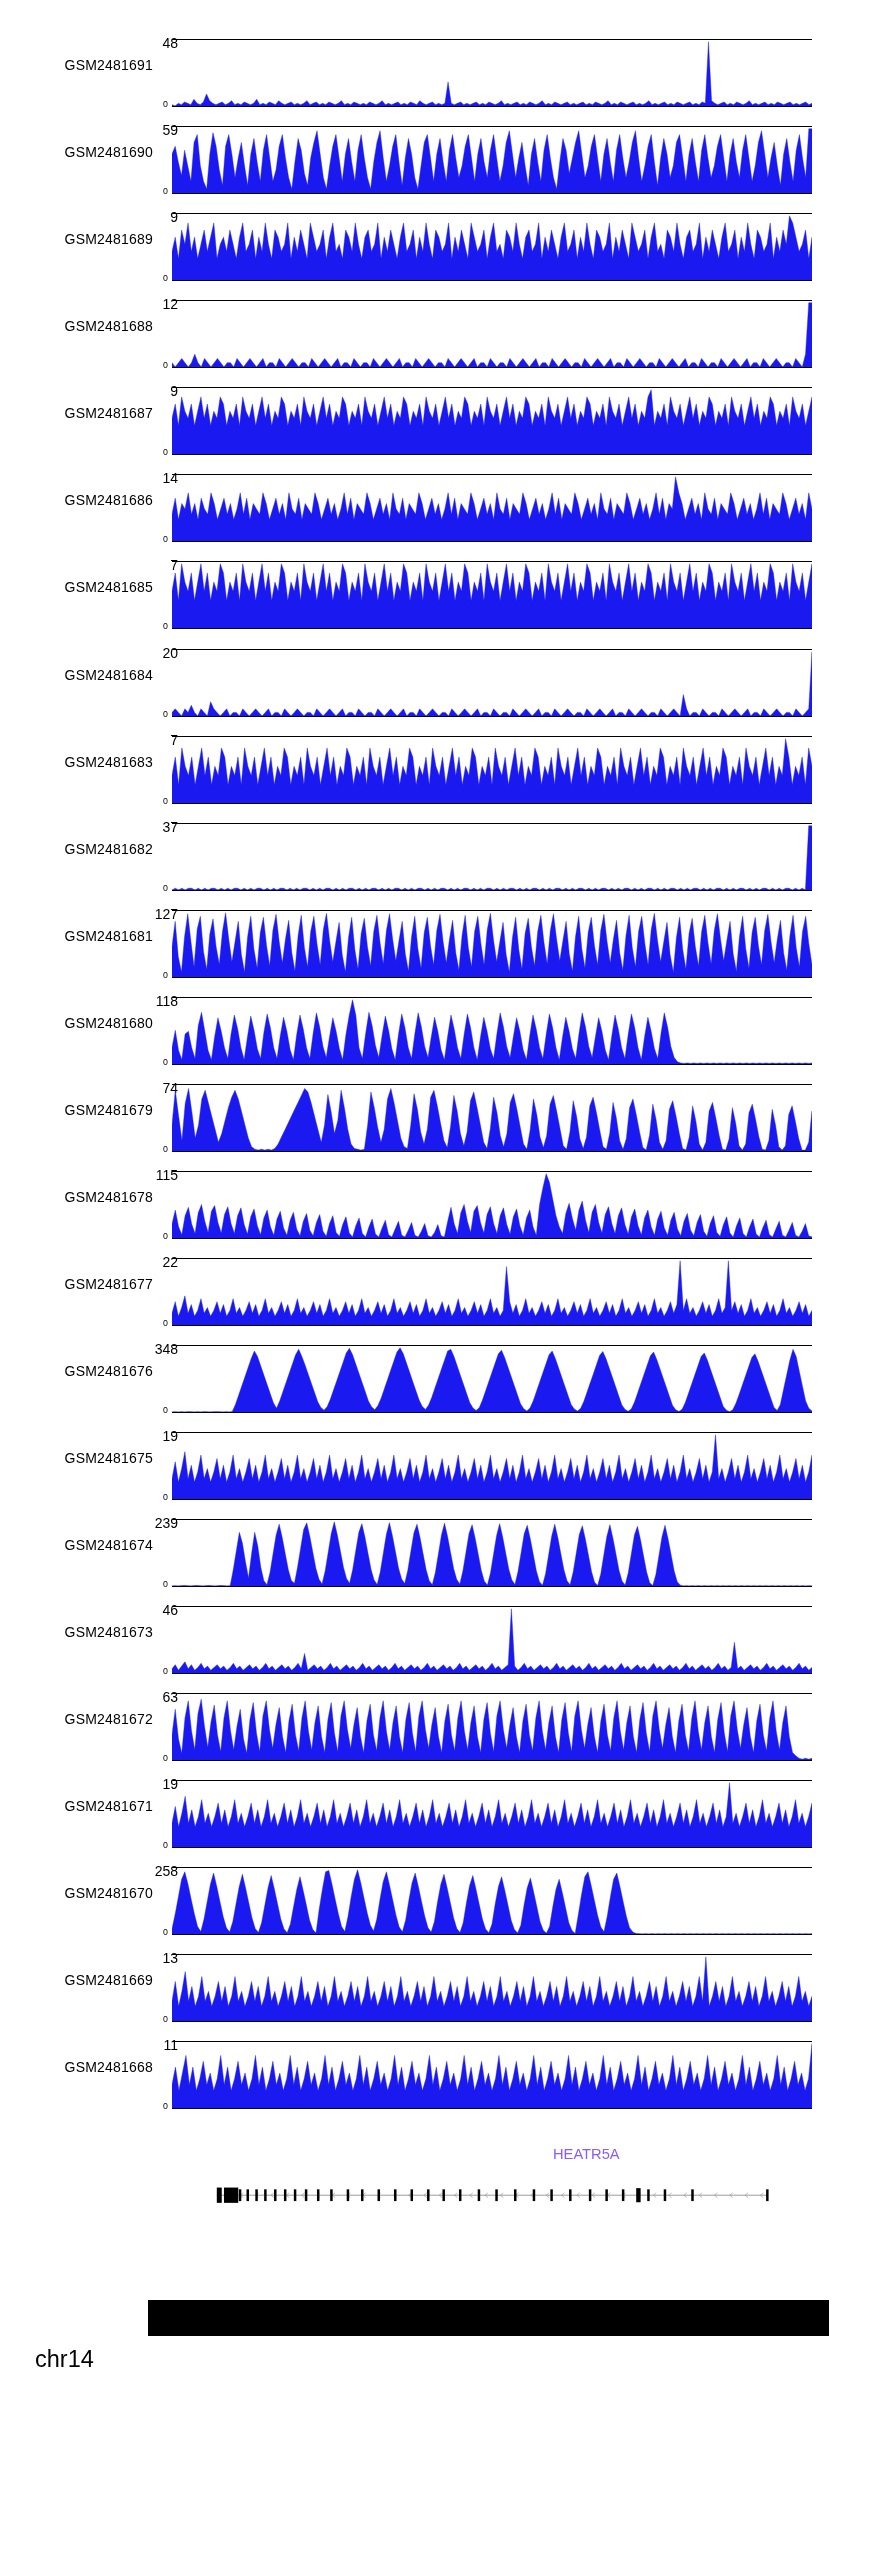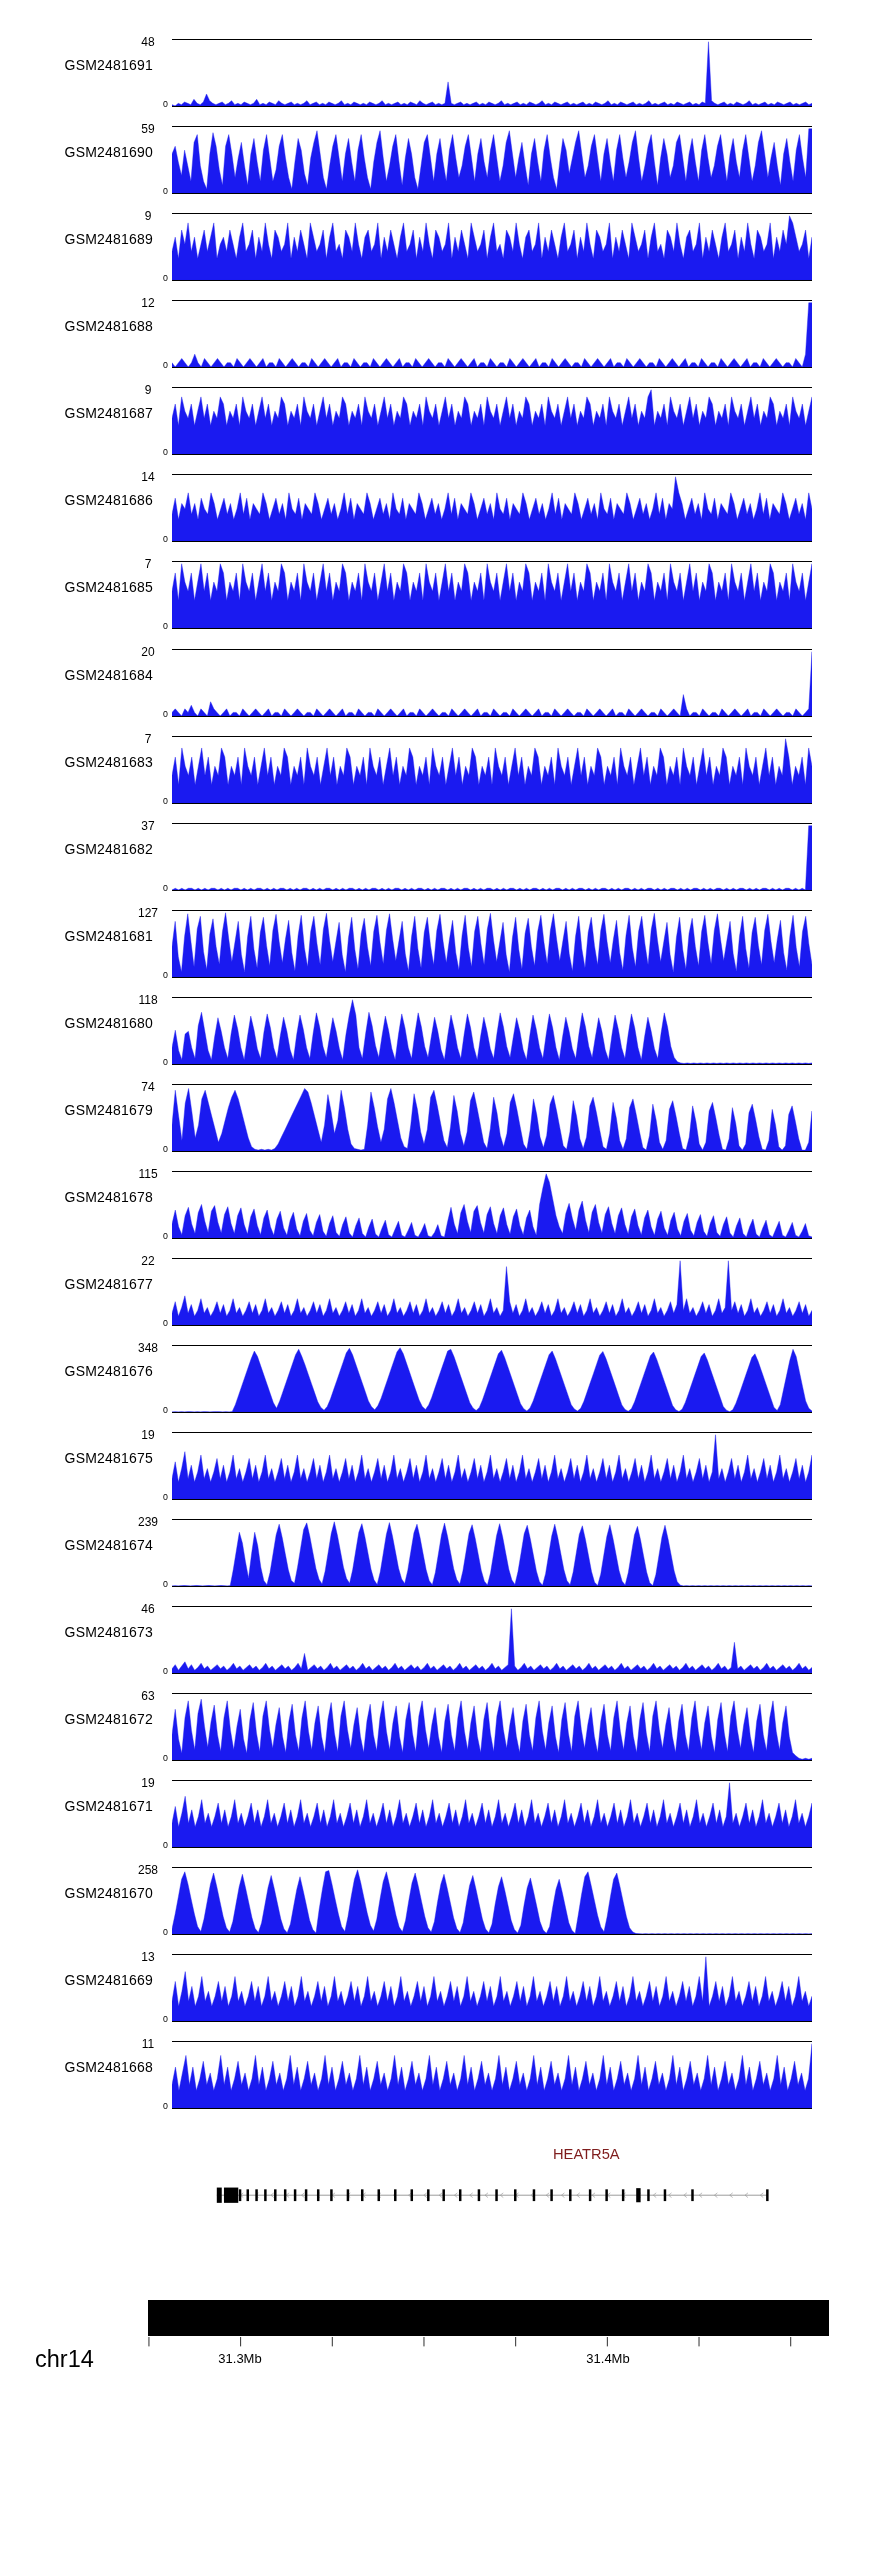--- a/index.html
+++ b/index.html
@@ -3,26 +3,26 @@
 <meta charset="utf-8">
 <style>
   html,body{margin:0;padding:0;background:#ffffff;}
   body{width:882px;height:2576px;font-family:"Liberation Sans",sans-serif;position:relative;overflow:hidden;}
   #genome-browser{position:absolute;left:0;top:0;width:882px;height:2576px;}
 
   .track{position:absolute;left:0;width:882px;height:87px;}
   .track-label{position:absolute;left:35px;top:29px;width:118px;text-align:right;font-size:14px;color:#000;letter-spacing:0.2px;}
   .track-plot{position:absolute;left:172px;top:10.6px;width:640px;height:66px;border-top:0.9px solid #000;border-bottom:0.9px solid #000;overflow:hidden;}
   .track-plot svg{display:block;width:100%;height:100%;}
-  .axis-max{position:absolute;left:132px;top:7px;width:32px;text-align:center;font-size:12px;color:#000;}
+  .axis-max{position:absolute;left:146px;top:7px;width:32px;text-align:right;font-size:14px;color:#000;}
   .axis-min{position:absolute;left:136px;top:71px;width:32px;text-align:right;font-size:8.8px;color:#000;}
 
   
   #gene-panel{position:absolute;left:0;top:2141px;width:882px;height:106px;}
-  #gene-name{position:absolute;left:553px;top:4.7px;font-size:14.7px;color:#7f1d1d;}
+  #gene-name{position:absolute;left:553px;top:4.7px;font-size:14.7px;color:#8b5cf6;}
   #gene-svg{position:absolute;left:172px;top:27px;width:640px;height:65px;}
 
   
   #chrom-panel{position:absolute;left:0;top:2258px;width:882px;height:176px;}
   #chrom-name{position:absolute;left:35px;top:46px;font-size:23.5px;color:#000;margin-top:42px;}
   #chrom-bar{position:absolute;left:148px;top:42px;width:681px;height:36px;background:#000;}
   #chrom-axis{position:absolute;left:148px;top:79px;width:681px;height:65px;}
   #chrom-axis svg{display:block;}
   .tick-label{position:absolute;font-size:13px;color:#000;transform:translateX(-50%);}
 </style>
@@ -347,30 +347,16 @@
           <rect x="807.86176" y="36" width="4.21056" height="20" fill="#000"></rect>
           <rect x="835.9321600000001" y="36" width="4.21056" height="20" fill="#000"></rect>
           <rect x="882.7161600000001" y="36" width="4.21056" height="20" fill="#000"></rect>
           <rect x="1009.96864" y="36" width="4.21056" height="20" fill="#000"></rect>
         </svg></div>
   </div>
 
   <div id="chrom-panel">
     <div id="chrom-name">chr14</div>
     <div id="chrom-bar"></div>
-    <div id="chrom-axis">
-        <svg viewBox="0 0 1158 30" width="681" height="17.6">
-          <line x1="0" x2="0" y1="0" y2="16" stroke="#000" stroke-width="1.4"></line>
-          <line x1="156.33" x2="156.33" y1="0" y2="16" stroke="#000" stroke-width="1.4"></line>
-          <line x1="312.66" x2="312.66" y1="0" y2="16" stroke="#000" stroke-width="1.4"></line>
-          <line x1="468.99" x2="468.99" y1="0" y2="16" stroke="#000" stroke-width="1.4"></line>
-          <line x1="625.32" x2="625.32" y1="0" y2="16" stroke="#000" stroke-width="1.4"></line>
-          <line x1="781.6500000000001" x2="781.6500000000001" y1="0" y2="16" stroke="#000" stroke-width="1.4"></line>
-          <line x1="937.98" x2="937.98" y1="0" y2="16" stroke="#000" stroke-width="1.4"></line>
-          <line x1="1094.31" x2="1094.31" y1="0" y2="16" stroke="#000" stroke-width="1.4"></line>
-        </svg>
-        <div class="tick-label" style="left: 92px; top: 14px;">31.3Mb</div>
-        <div class="tick-label" style="left: 460px; top: 14px;">31.4Mb</div>
-      </div>
   </div>
 
 </div>
 
 
 </body></html>

